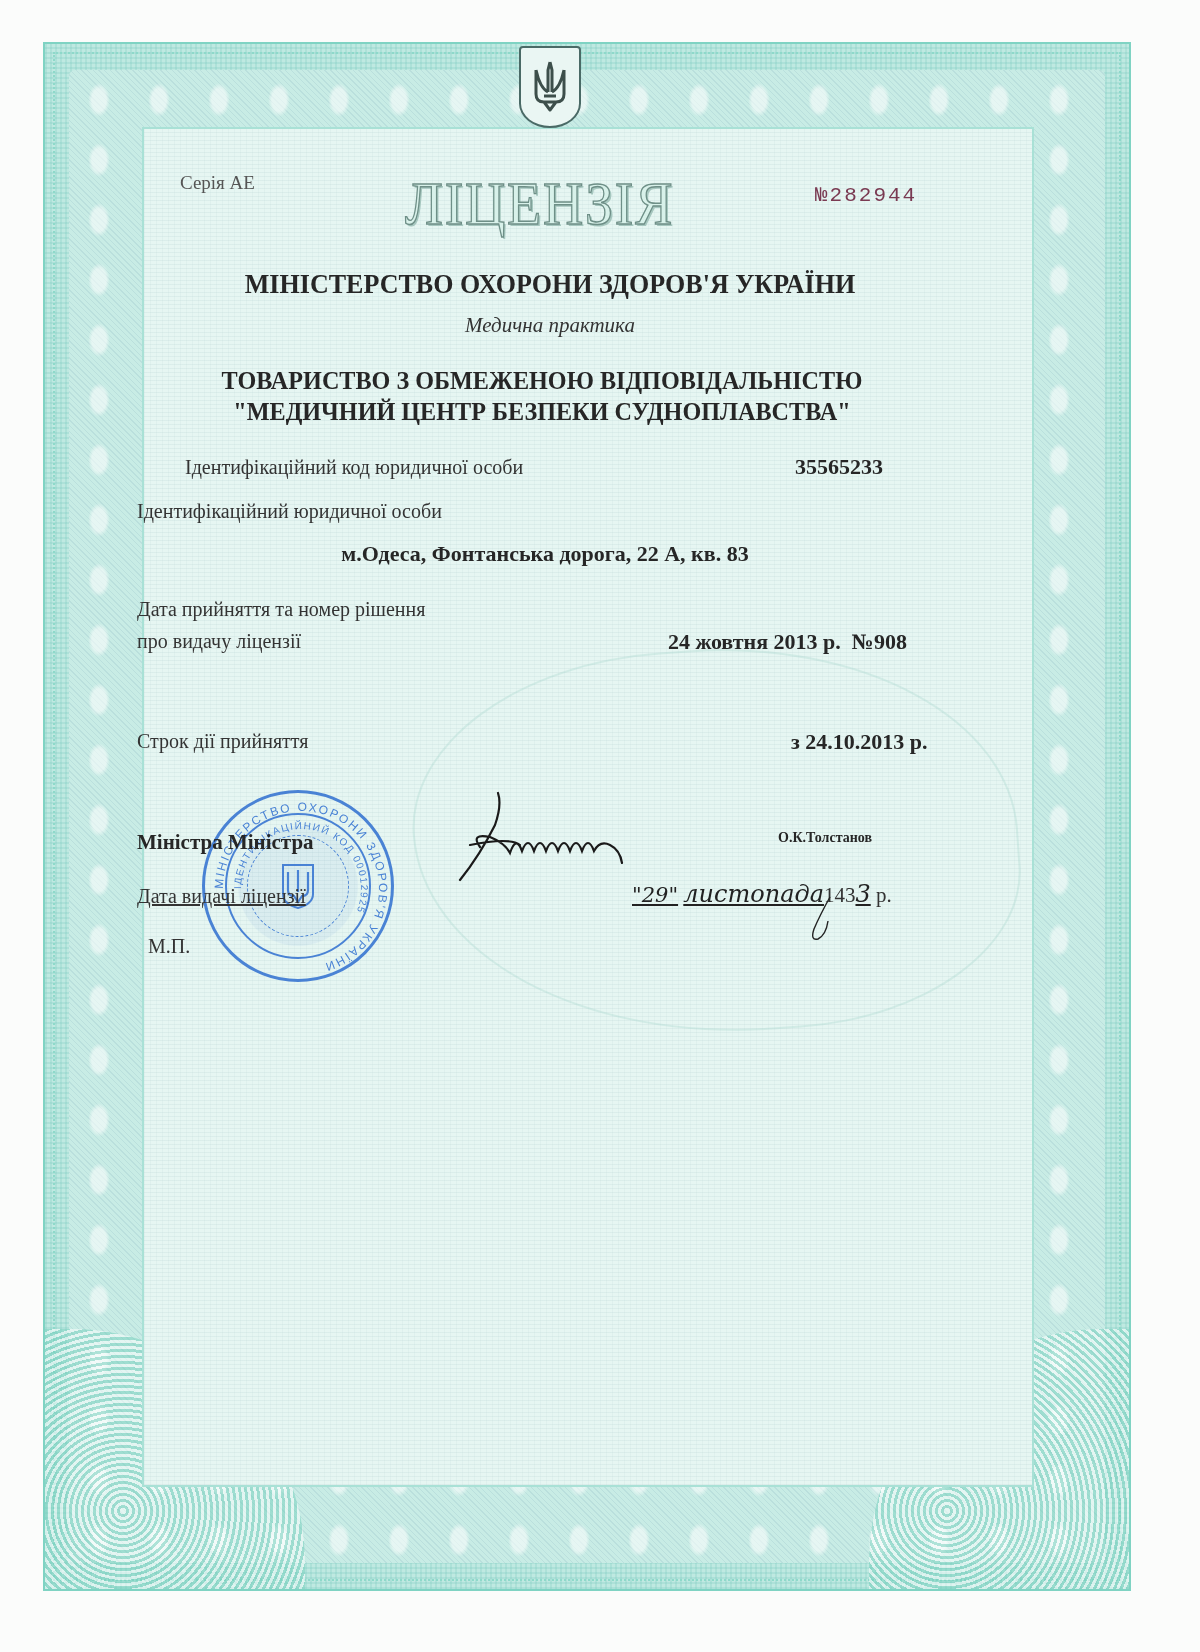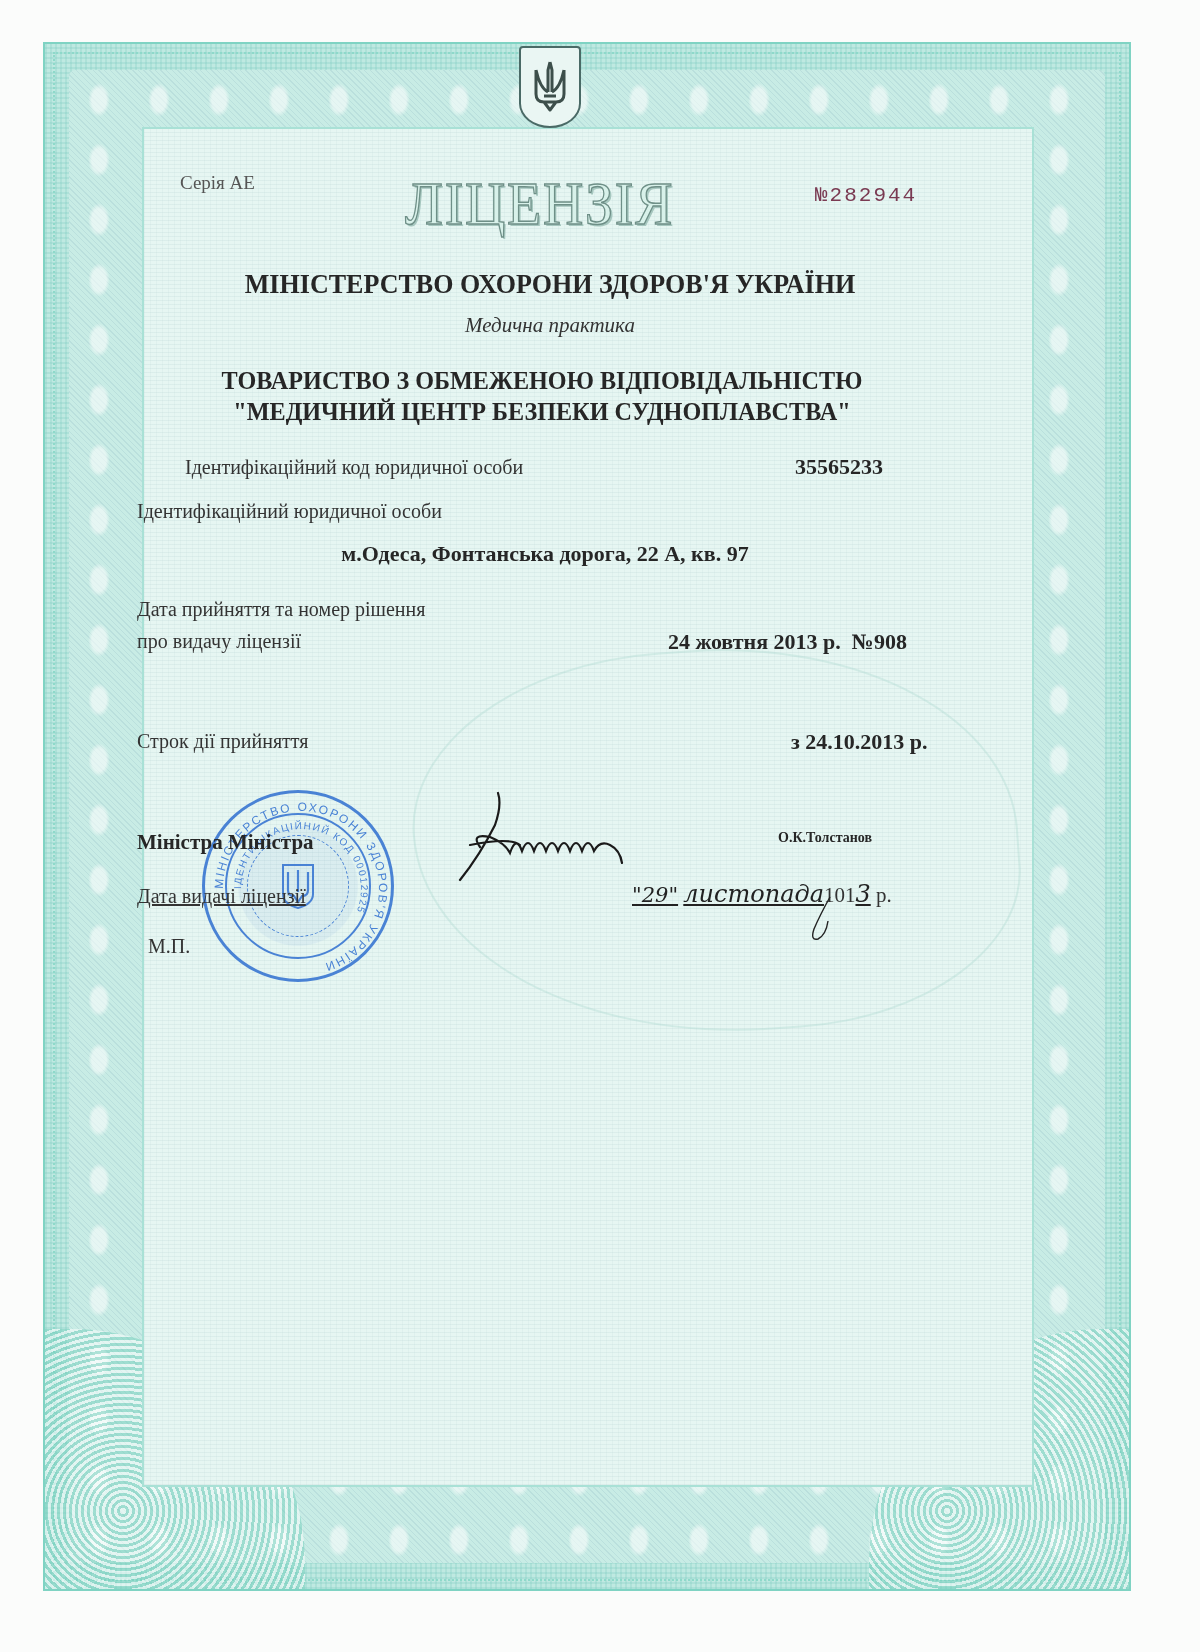--- a/index.html
+++ b/index.html
@@ -148,21 +148,21 @@
 
 <div class="abs ministry">МІНІСТЕРСТВО ОХОРОНИ ЗДОРОВ'Я УКРАЇНИ</div>
 <div class="abs activity">Медична практика</div>
 <div class="abs org1">ТОВАРИСТВО З ОБМЕЖЕНОЮ ВІДПОВІДАЛЬНІСТЮ</div>
 <div class="abs org2">"МЕДИЧНИЙ ЦЕНТР БЕЗПЕКИ СУДНОПЛАВСТВА"</div>
 
 <div class="abs label l1">Ідентифікаційний код юридичної особи</div>
 <div class="abs val v1">35565233</div>
 
 <div class="abs label l2">Ідентифікаційний юридичної особи</div>
-<div class="abs val v2">м.Одеса, Фонтанська дорога, 22 А, кв. 97</div>
+<div class="abs val v2">м.Одеса, Фонтанська дорога, 22 А, кв. 83</div>
 
 <div class="abs label l3">Дата прийняття та номер рішення</div>
 <div class="abs label l4">про видачу ліцензії</div>
 <div class="abs val v4" style="white-space:pre;">24 жовтня 2013 р.  №908</div>
 
 <div class="abs label l5">Строк дії прийняття</div>
 <div class="abs val v5">з 24.10.2013 р.</div>
 
 <div class="stamp">
   <svg class="stamp-text-svg" width="192" height="192" viewBox="0 0 192 192">
@@ -189,19 +189,19 @@
 <div class="abs l6">Міністра Міністра</div>
 <div class="abs val v6">О.К.Толстанов</div>
 
 <svg class="signature" width="240" height="110" viewBox="0 0 240 110">
   <path d="M10 95 Q30 70 45 40 Q52 20 48 8 M20 60 Q60 52 70 60 M30 62 Q20 48 40 52 Q55 58 60 68 Q66 50 72 66 Q78 50 84 66 Q90 50 96 66 Q102 50 108 66 Q114 50 120 66 Q126 50 132 66 Q138 50 144 66 Q150 55 160 60 Q170 65 172 78" fill="none" stroke="#1a1a1a" stroke-width="2.2" stroke-linecap="round"></path>
 </svg>
 
 <div class="abs label l7">Дата видачі ліцензії</div>
 <div class="abs date-issued">
   <span class="date-hand">"29"</span>
-  <span class="date-hand" style="font-size:24px;">листопада</span><span>101</span><span class="date-hand" style="font-size:24px;">3</span><span> р.</span>
+  <span class="date-hand" style="font-size:24px;">листопада</span><span>143</span><span class="date-hand" style="font-size:24px;">3</span><span> р.</span>
 </div>
 <svg style="position:absolute;left:800px;top:895px;" width="50" height="50" viewBox="0 0 50 50">
   <path d="M30 2 Q20 20 14 34 Q10 46 18 44 Q26 40 28 26" fill="none" stroke="#222" stroke-width="1.4"></path>
 </svg>
 
 <div class="abs label l8">М.П.</div>
 
 </body></html>

